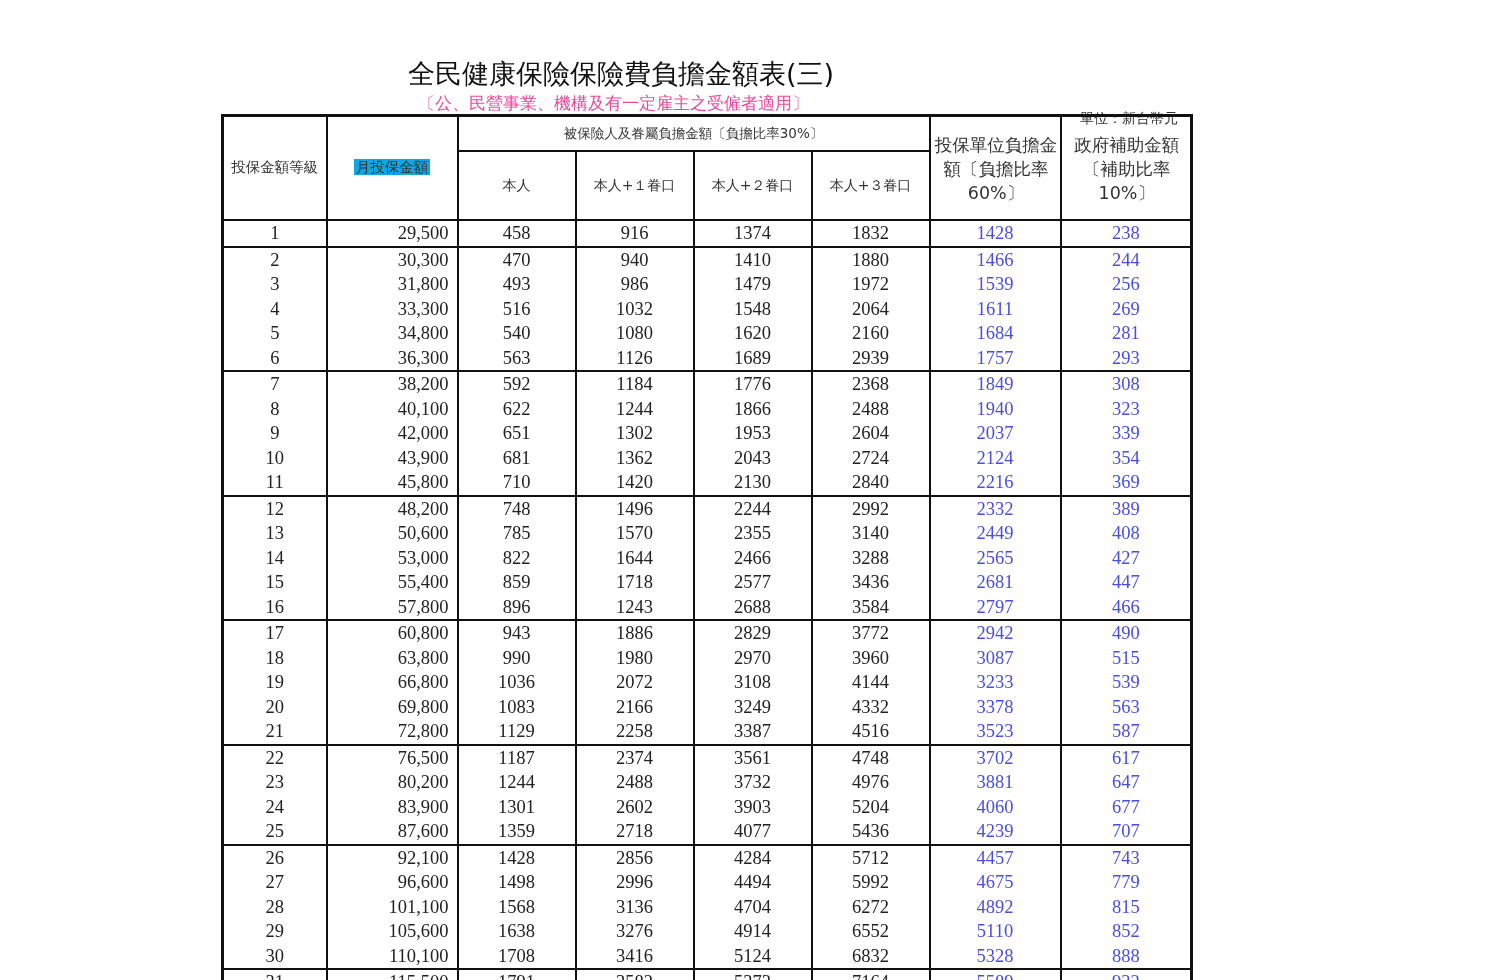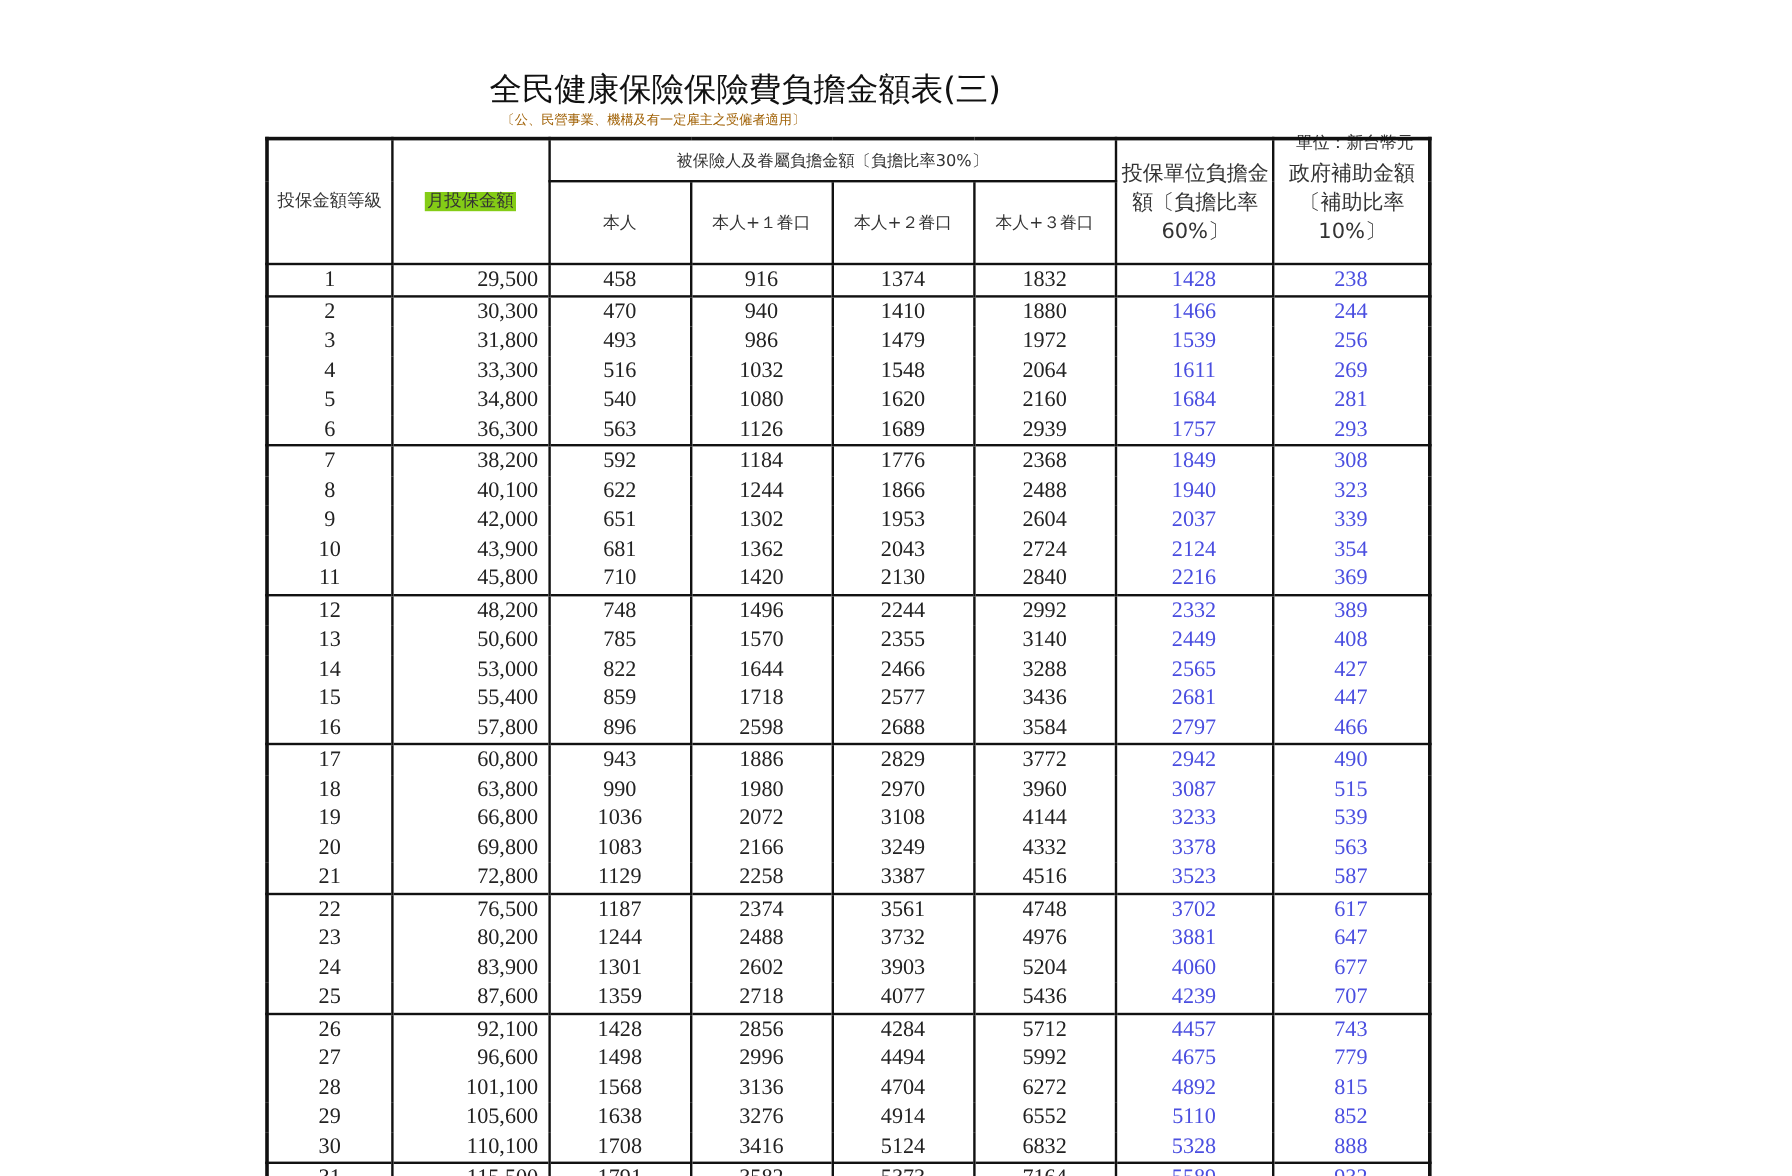--- a/index.html
+++ b/index.html
@@ -1,36 +1,36 @@
 <!DOCTYPE html>
 <html><head>
 <meta charset="utf-8">
 <style>
   html, body { margin: 0; padding: 0; background: #ffffff; }
   body { width: 1493px; height: 980px; overflow: hidden; position: relative;
          font-family: "Liberation Serif", "DejaVu Serif", serif; color: #222; }
   .title { position: absolute; left: 408px; top: 56px; font-size: 27px; color: #111;
            font-family: "DejaVu Sans", "Liberation Sans", sans-serif; letter-spacing: 0px; }
-  .subtitle { position: absolute; left: 418px; top: 92px; font-size: 11px; color: #a16207;
+  .subtitle { position: absolute; left: 418px; top: 92px; font-size: 17px; color: #ec4899;
               font-family: "DejaVu Sans", "Liberation Sans", sans-serif; }
   .unit { position: absolute; left: 1080px; top: 110px; font-size: 14px; color: #333;
           font-family: "DejaVu Sans", "Liberation Sans", sans-serif; }
   table { position: absolute; left: 221px; top: 114px; border-collapse: collapse;
           border: 3px solid #111; table-layout: fixed; width: 972px; }
   col.c0 { width: 104px; } col.c1 { width: 131px; } col.c2 { width: 118px; }
   col.c3 { width: 118px; } col.c4 { width: 118px; } col.c5 { width: 118px; }
   col.c6 { width: 131px; } col.c7 { width: 131px; }
   th { font-weight: normal; font-family: "DejaVu Sans", "Liberation Sans", sans-serif;
        color: #333; border: 2px solid #111; }
   th.grp { height: 31px; font-size: 13.5px; }
   th.sub { height: 65px; font-size: 14px; }
   th.side { font-size: 14.5px; padding-top: 0; margin-left: 32px; }
   th.big { font-size: 17.5px; text-align: center; vertical-align: top; line-height: 24px;
            padding: 16px 0 0 2px; }
-  .hl { background: #84cc16; padding: 0 2px; }
+  .hl { background: #0ea5e9; padding: 0 2px; }
   td { font-size: 18.5px; height: 24.5px; padding: 0; text-align: center;
        border-left: 2px solid #111; border-right: 2px solid #111; line-height: 24px;
        color: #222; }
   td.amt { text-align: right; padding-right: 8px; }
   td.blue { color: #4a4ee0; }
   tr.gstart td { border-top: 2px solid #111; }
   tbody tr:first-child td { border-top: 2px solid #111; }
 </style>
 </head>
 <body>
@@ -213,21 +213,21 @@
         <td>1718</td>
         <td>2577</td>
         <td>3436</td>
         <td class="blue">2681</td>
         <td class="blue">447</td>
       </tr>
       <tr>
         <td>16</td>
         <td class="amt">57,800</td>
         <td>896</td>
-        <td>2598</td>
+        <td>1243</td>
         <td>2688</td>
         <td>3584</td>
         <td class="blue">2797</td>
         <td class="blue">466</td>
       </tr>
       <tr class="gstart">
         <td>17</td>
         <td class="amt">60,800</td>
         <td>943</td>
         <td>1886</td>

